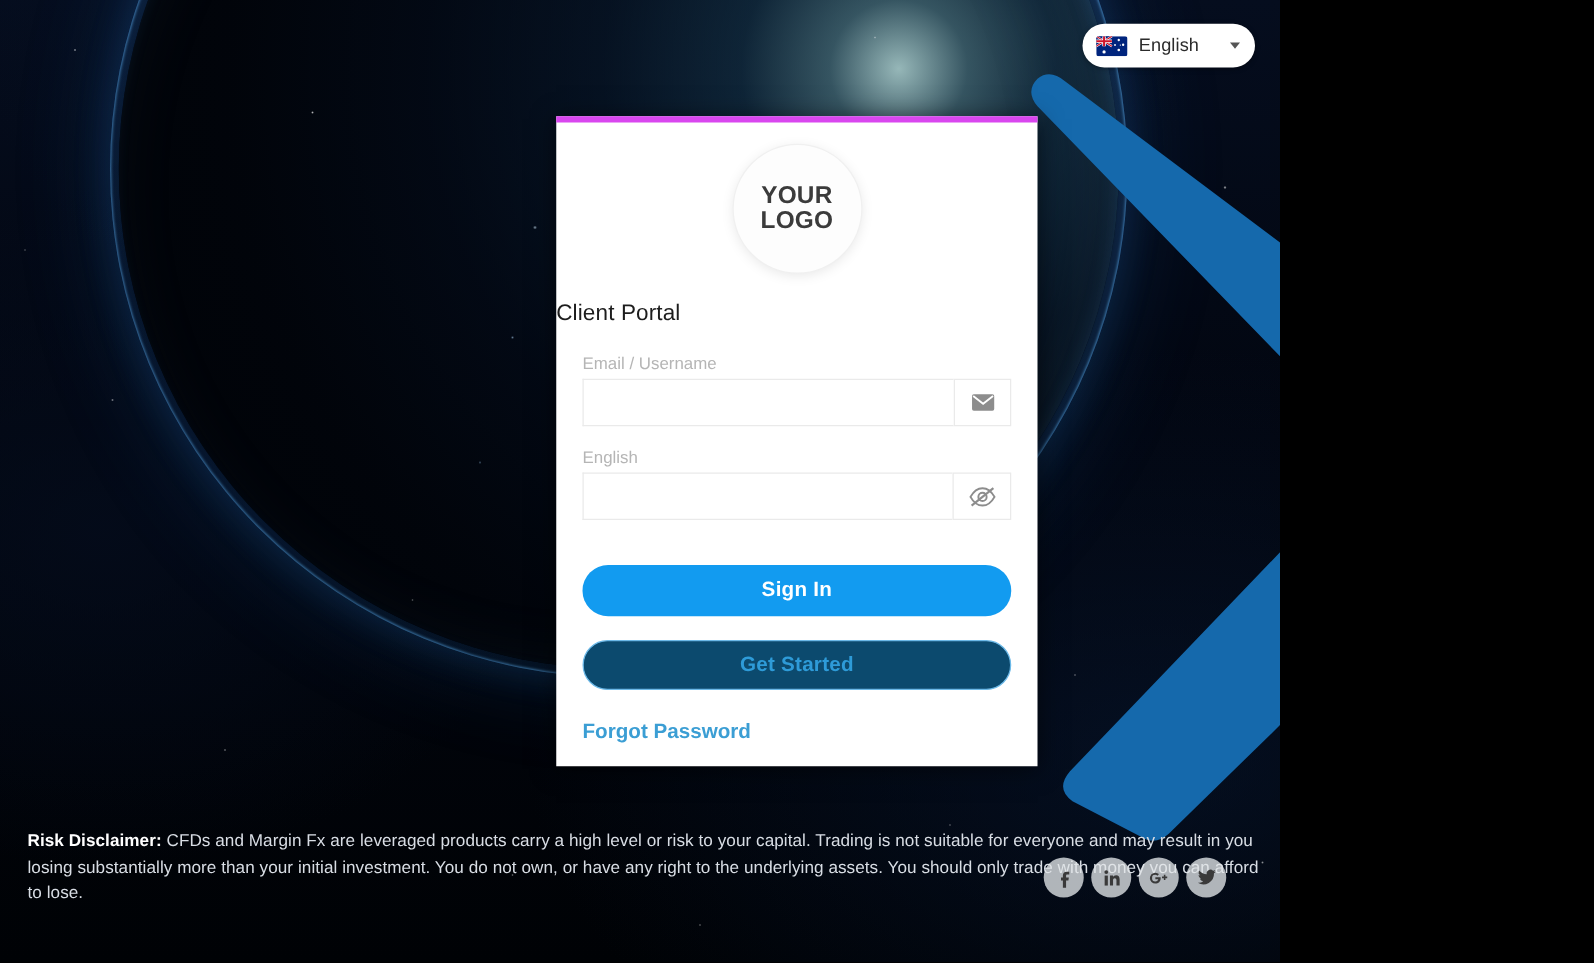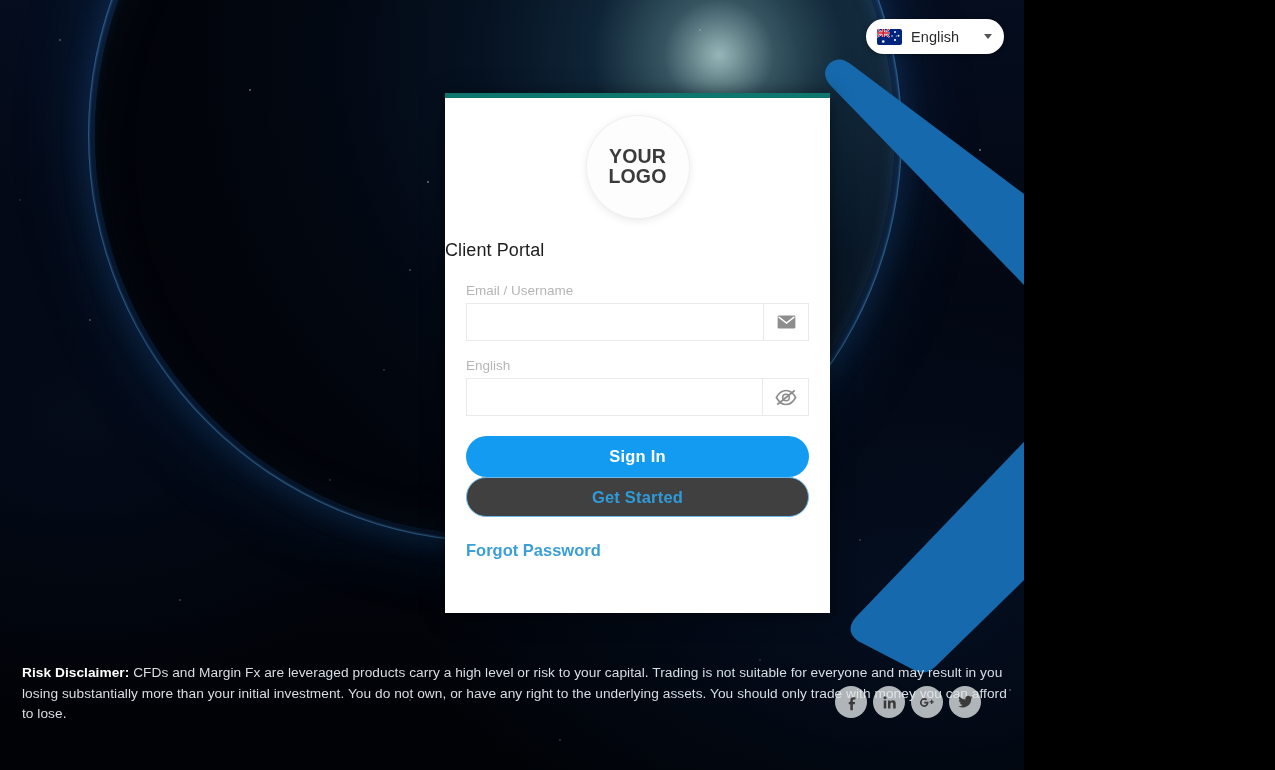--- a/index.html
+++ b/index.html
@@ -141,21 +141,21 @@
     border-top: 5.5px solid #555;
     flex: none;
   }
 
   
   .card {
     position: absolute;
     left: 445px; top: 93px;
     width: 385px; height: 520px;
     background: #ffffff;
-    border-top: 5px solid #0f766e;
+    border-top: 5px solid #d946ef;
     box-shadow: 0 2px 18px rgba(0,0,0,.55);
   }
 
   .logo-wrap {
     margin: 18px auto 0;
     width: 102px; height: 102px;
     border-radius: 50%;
     background: #fdfdfd;
     box-shadow: 0 0 0 1px #f0f0f0, 0 2px 10px rgba(0,0,0,.10);
     display: flex;
@@ -226,28 +226,29 @@
     width: 100%;
     height: 41px;
     border-radius: 21px;
     font-size: 16.5px;
     font-weight: bold;
     letter-spacing: .2px;
     cursor: pointer;
     font-family: "Liberation Sans", sans-serif;
   }
   .btn-primary {
-    margin-top: 20px;
+    margin-top: 36px;
     background: #129bf0;
     border: none;
     color: #ffffff;
   }
   .btn-secondary {
+    margin-top: 19px;
     height: 40px;
-    background: #404040;
+    background: #0c4a6e;
     border: 1px solid #6cb9e8;
     color: #2e9bd8;
     font-weight: bold;
   }
   .link-forgot {
     display: inline-block;
     margin-top: 24px;
     font-size: 16.5px;
     font-weight: bold;
     color: #3b9ed4;

